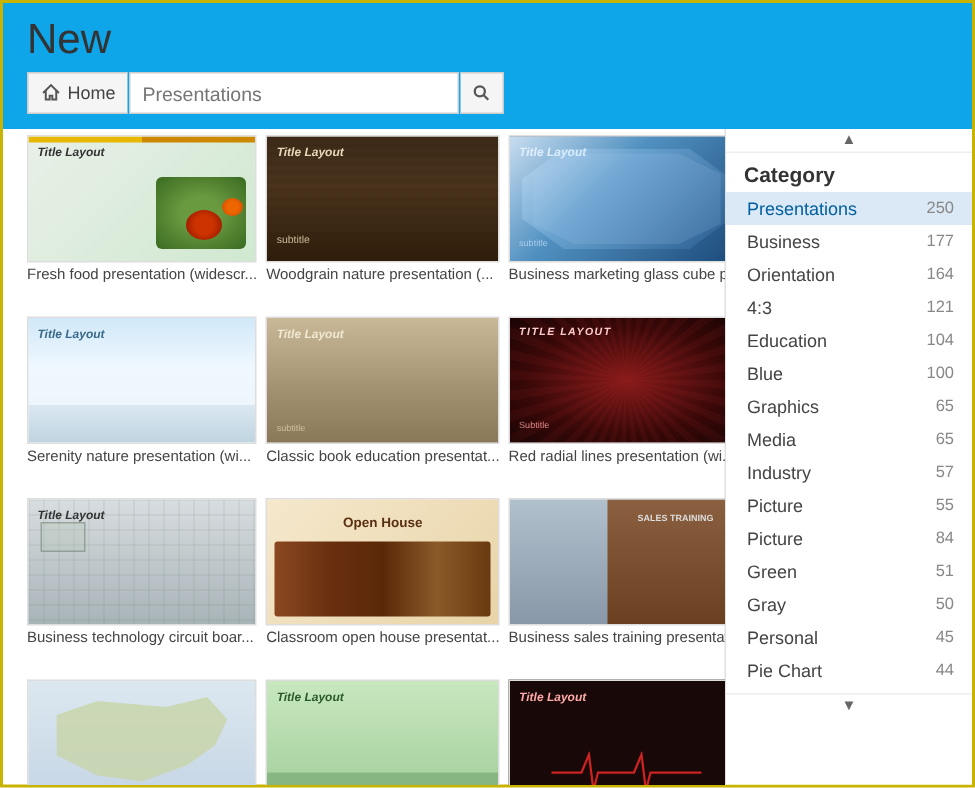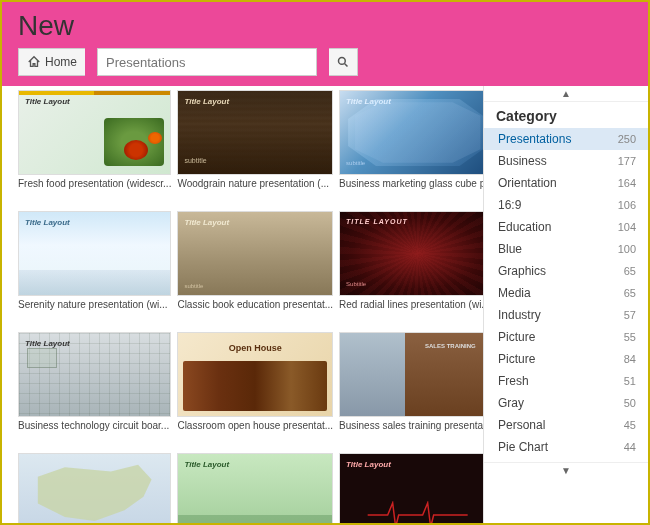--- a/index.html
+++ b/index.html
@@ -7,32 +7,32 @@
       font-family: 'Segoe UI', Arial, sans-serif;
       background: #fff;
       width: 650px;
       height: 525px;
       overflow: hidden;
       border: 2px solid #c8b400;
     }
 
     .header {
       padding: 8px 16px 4px 16px;
-      background: #ec4899;
+      background: #0ea5e9;
     }
     .header-title {
       font-size: 28px;
       font-weight: 300;
       color: #333;
       margin-bottom: 6px;
     }
     .search-bar {
       display: flex;
       align-items: flex-end;
-      gap: 12px;
+      gap: 1px;
       margin-bottom: 6px;
     }
     .home-btn {
       display: flex;
       align-items: center;
       gap: 4px;
       padding: 4px 8px;
       border: 1px solid #ccc;
       background: #f5f5f5;
       cursor: pointer;
@@ -392,22 +392,22 @@
         </div>
         <div class="category-item">
           <span>Business</span>
           <span class="category-count">177</span>
         </div>
         <div class="category-item">
           <span>Orientation</span>
           <span class="category-count">164</span>
         </div>
         <div class="category-item">
-          <span>16:9</span>
-          <span class="category-count">106</span>
+          <span>4:3</span>
+          <span class="category-count">121</span>
         </div>
         <div class="category-item">
           <span>Education</span>
           <span class="category-count">104</span>
         </div>
         <div class="category-item">
           <span>Blue</span>
           <span class="category-count">100</span>
         </div>
         <div class="category-item">
@@ -424,21 +424,21 @@
         </div>
         <div class="category-item">
           <span>Picture</span>
           <span class="category-count">55</span>
         </div>
         <div class="category-item">
           <span>Picture</span>
           <span class="category-count">84</span>
         </div>
         <div class="category-item">
-          <span>Fresh</span>
+          <span>Green</span>
           <span class="category-count">51</span>
         </div>
         <div class="category-item">
           <span>Gray</span>
           <span class="category-count">50</span>
         </div>
         <div class="category-item">
           <span>Personal</span>
           <span class="category-count">45</span>
         </div>

